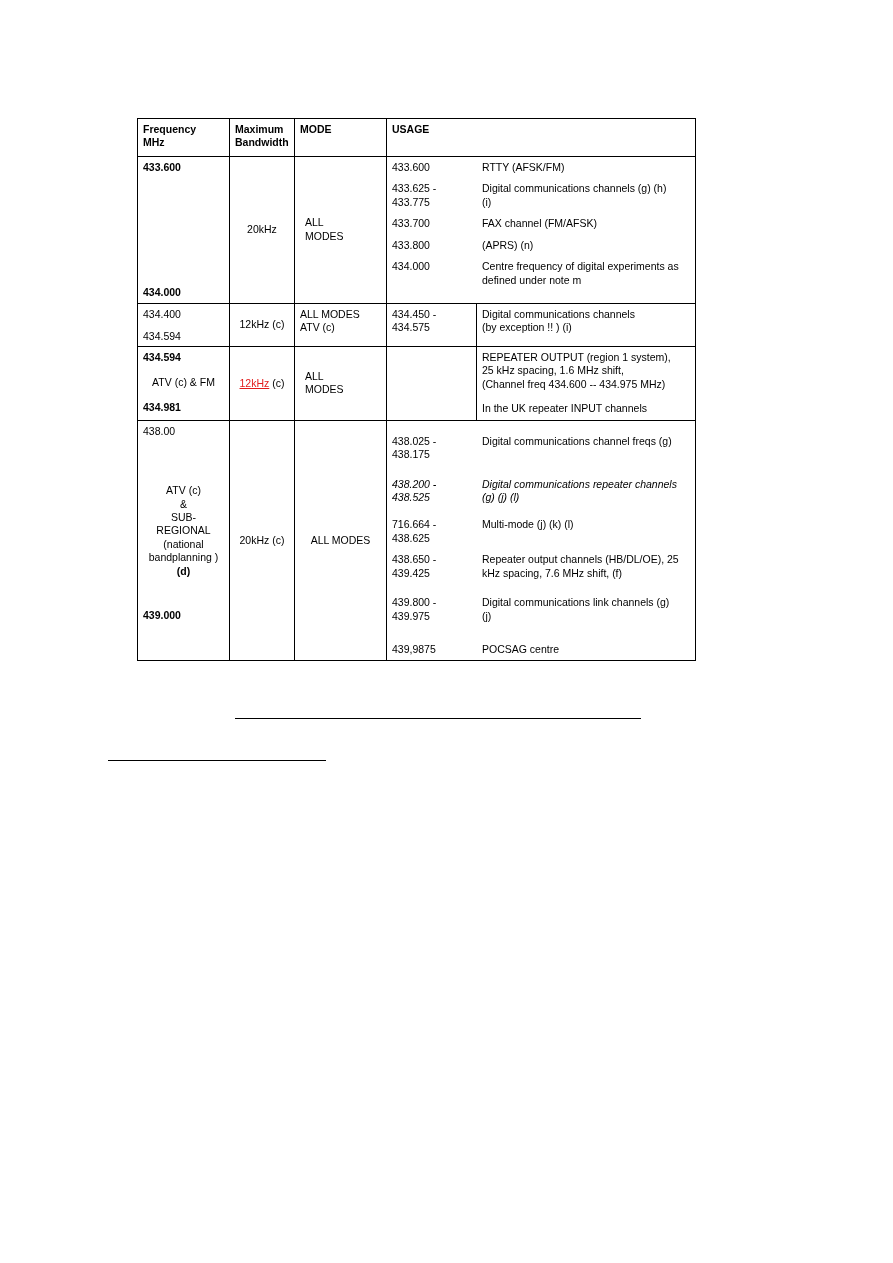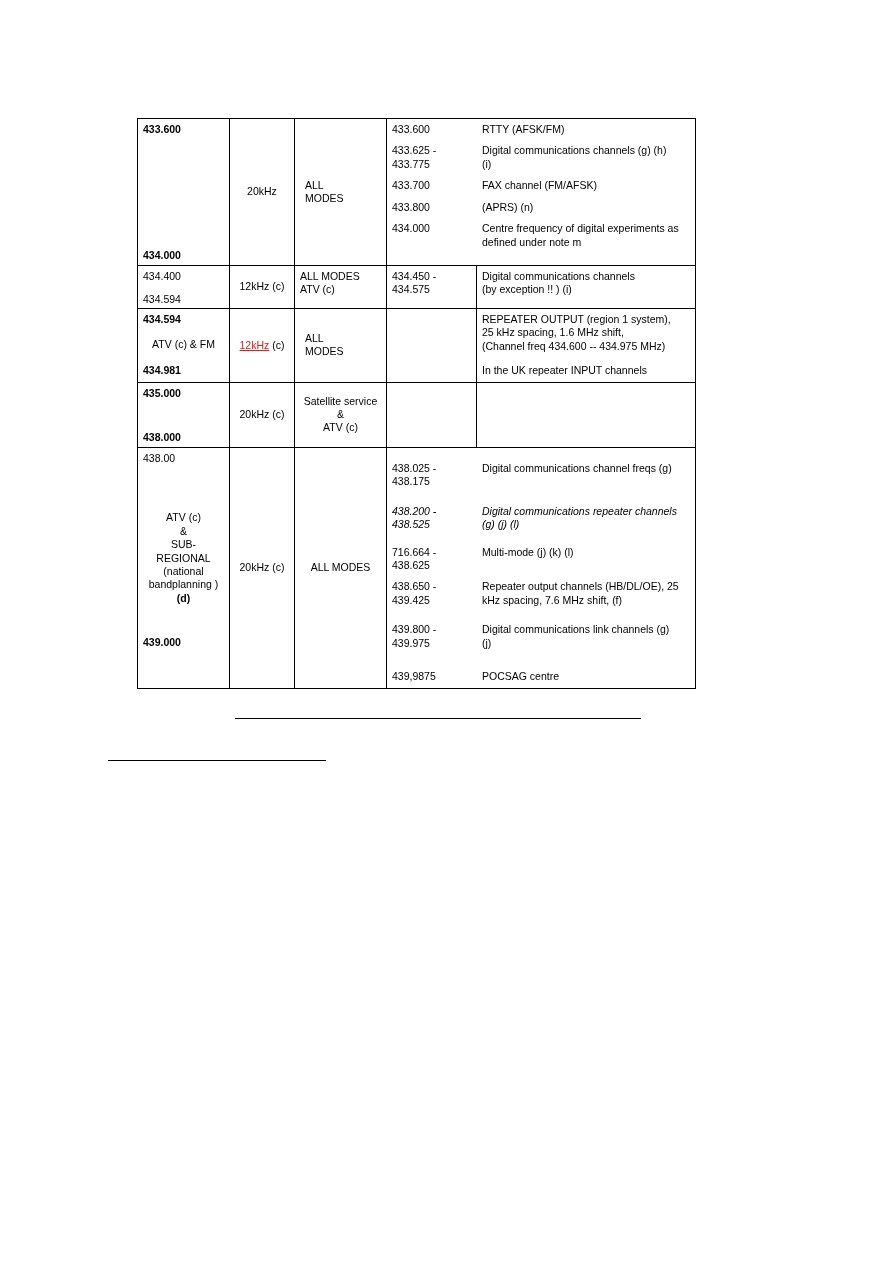--- a/index.html
+++ b/index.html
@@ -100,20 +100,44 @@
   <table class="band-table">
     <colgroup>
       <col class="col-freq">
       <col class="col-bw">
       <col class="col-mode">
       <col class="col-usage1">
       <col class="col-usage2">
     </colgroup>
     <tbody>
 
+      <tr class="hdr">
+        <td>
+          <div class="cell-pad">
+            <div>Frequency</div>
+            <div>MHz</div>
+          </div>
+        </td>
+        <td>
+          <div class="cell-pad">
+            <div>Maximum</div>
+            <div>Bandwidth</div>
+          </div>
+        </td>
+        <td>
+          <div class="cell-pad">
+            <div>MODE</div>
+          </div>
+        </td>
+        <td colspan="2">
+          <div class="cell-pad">
+            <div>USAGE</div>
+          </div>
+        </td>
+      </tr>
 
       <tr>
         <td>
           <div class="cell-pad" style="height:138px; position:relative;">
             <div class="bold">433.600</div>
             <div class="bold" style="position:absolute; left:5px; bottom:3px;">434.000</div>
           </div>
         </td>
         <td class="vcenter">
           <div class="cell-pad">20kHz</div>
@@ -213,44 +237,20 @@
           <div class="cell-pad">
             <div>REPEATER OUTPUT (region 1 system),</div>
             <div>25 kHz spacing, 1.6 MHz shift,</div>
             <div>(Channel freq 434.600 -- 434.975 MHz)</div>
             <div style="height:11px;"></div>
             <div>In the UK repeater INPUT channels</div>
           </div>
         </td>
       </tr>
 
-      <tr>
-        <td>
-          <div class="cell-pad" style="height:56px; position:relative;">
-            <div class="bold">435.000</div>
-            <div class="bold" style="position:absolute; left:5px; bottom:2px;">438.000</div>
-          </div>
-        </td>
-        <td class="vcenter">
-          <div class="cell-pad">20kHz (c)</div>
-        </td>
-        <td class="vcenter">
-          <div class="cell-pad" style="text-align:center;">
-            <div>Satellite service</div>
-            <div>&amp;</div>
-            <div>ATV (c)</div>
-          </div>
-        </td>
-        <td>
-          <div class="cell-pad">&nbsp;</div>
-        </td>
-        <td>
-          <div class="cell-pad">&nbsp;</div>
-        </td>
-      </tr>
 
       <tr>
         <td>
           <div class="cell-pad" style="height:196px; position:relative;">
             <div>438.00</div>
             <div style="text-align:center; margin-top:46px;">
               <div>ATV (c)</div>
               <div>&amp;</div>
               <div>SUB-</div>
               <div>REGIONAL</div>

